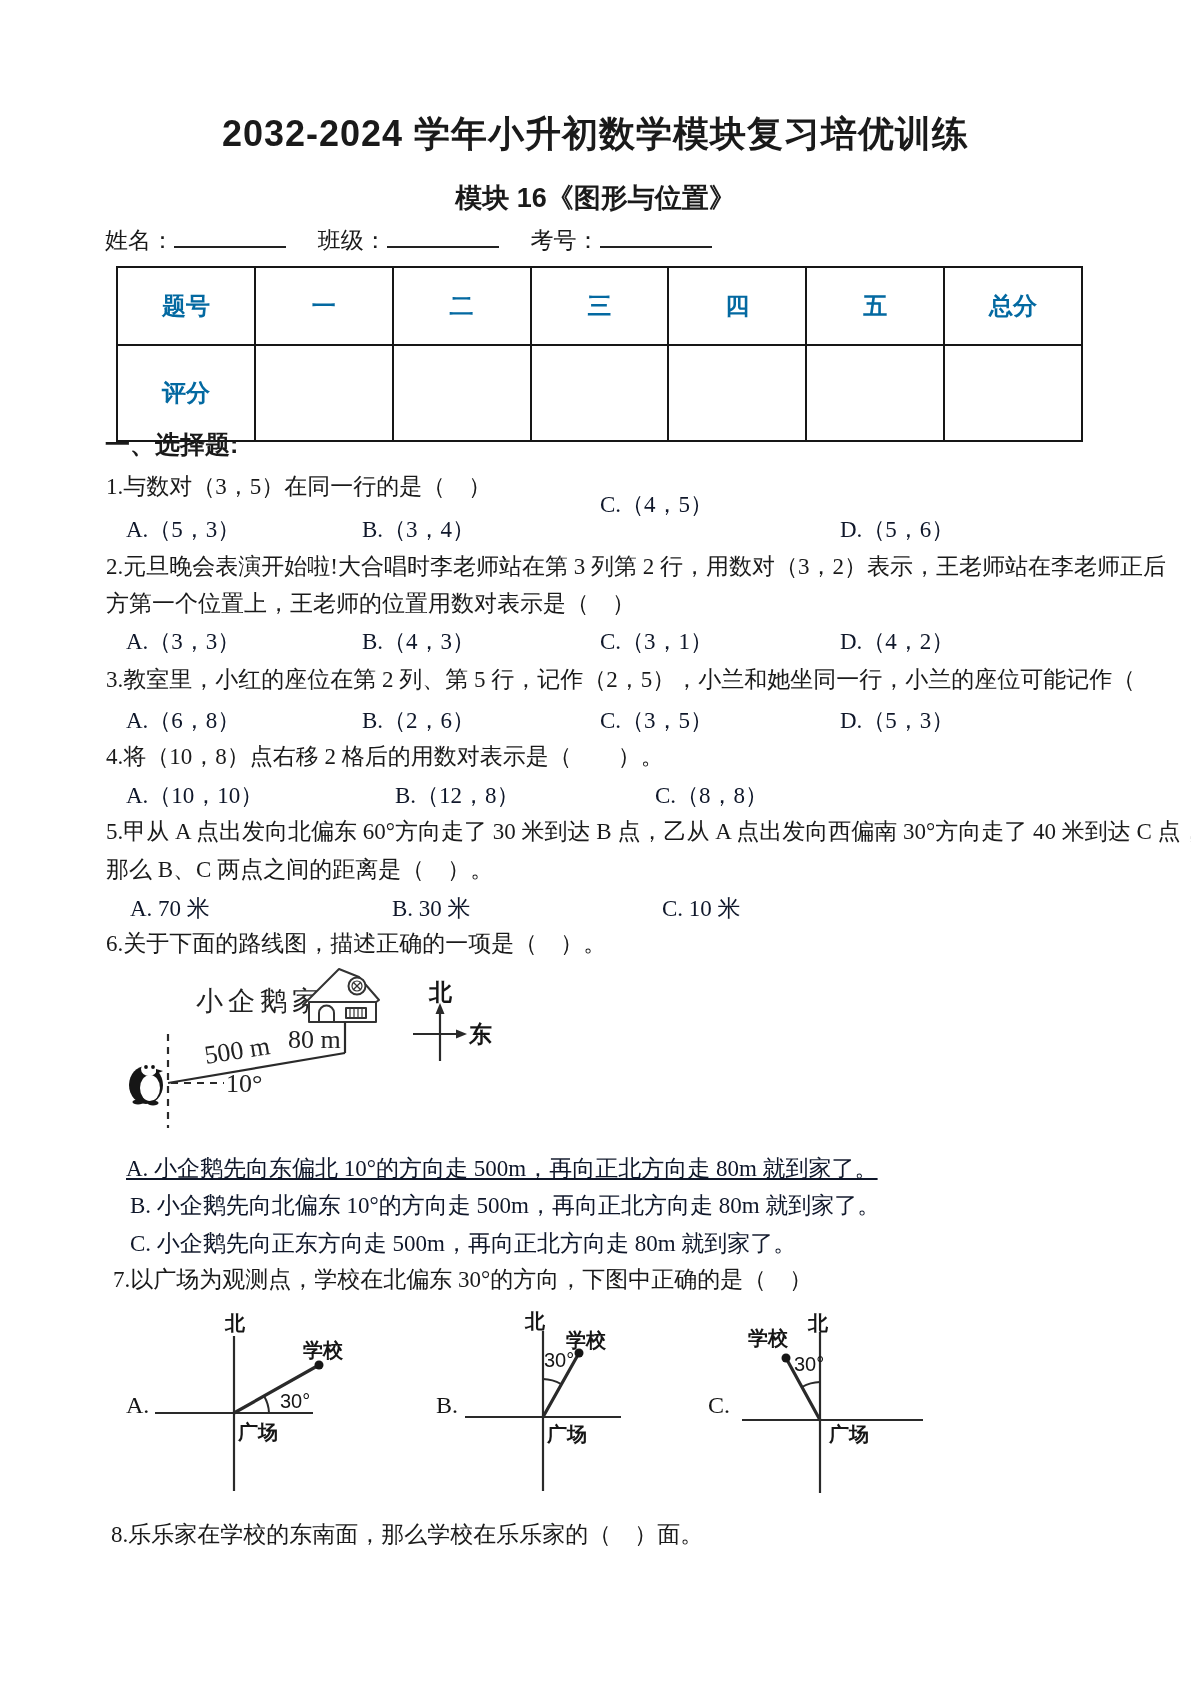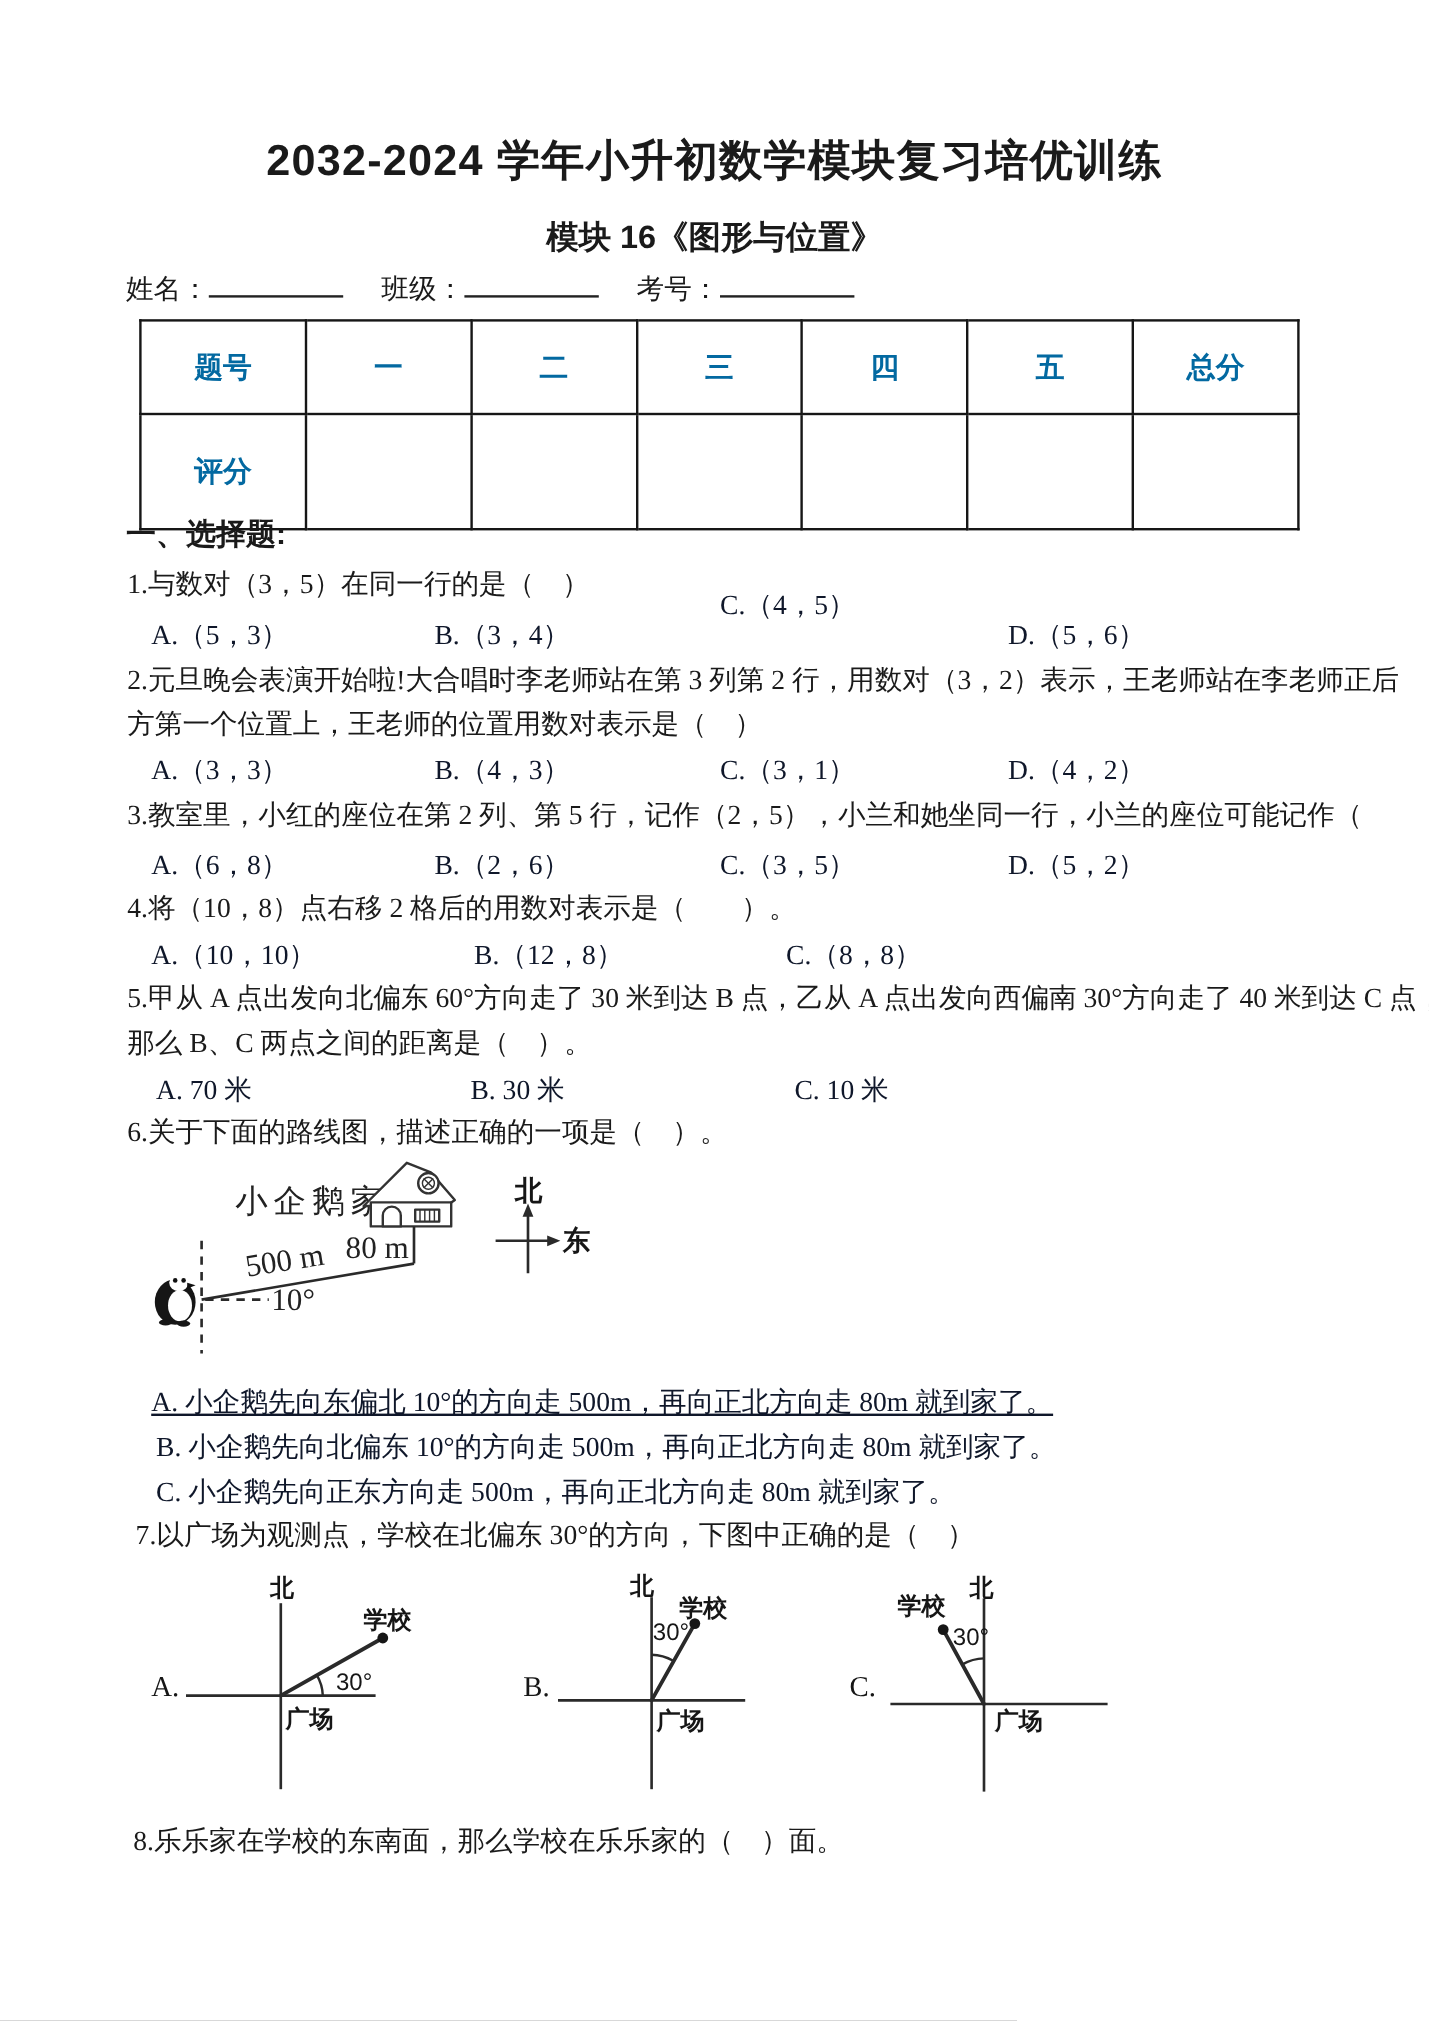--- a/index.html
+++ b/index.html
@@ -96,21 +96,21 @@
   <div class="tline" style="left:106px; top:589px;">方第一个位置上，王老师的位置用数对表示是（　）</div>
   <div class="opt" style="left:126px; top:626px;">A.（3，3）</div>
   <div class="opt" style="left:362px; top:626px;">B.（4，3）</div>
   <div class="opt" style="left:600px; top:626px;">C.（3，1）</div>
   <div class="opt" style="left:840px; top:626px;">D.（4，2）</div>
 
   <div class="tline" style="left:106px; top:665px;">3.教室里，小红的座位在第 2 列、第 5 行，记作（2，5），小兰和她坐同一行，小兰的座位可能记作（　　　）</div>
   <div class="opt" style="left:126px; top:705px;">A.（6，8）</div>
   <div class="opt" style="left:362px; top:705px;">B.（2，6）</div>
   <div class="opt" style="left:600px; top:705px;">C.（3，5）</div>
-  <div class="opt" style="left:840px; top:705px;">D.（5，2）</div>
+  <div class="opt" style="left:840px; top:705px;">D.（5，3）</div>
 
   <div class="tline" style="left:106px; top:742px;">4.将（10，8）点右移 2 格后的用数对表示是（　　）。</div>
   <div class="opt" style="left:126px; top:780px;">A.（10，10）</div>
   <div class="opt" style="left:395px; top:780px;">B.（12，8）</div>
   <div class="opt" style="left:655px; top:780px;">C.（8，8）</div>
 
   <div class="tline" style="left:106px; top:817px;">5.甲从 A 点出发向北偏东 60°方向走了 30 米到达 B 点，乙从 A 点出发向西偏南 30°方向走了 40 米到达 C 点，</div>
   <div class="tline" style="left:106px; top:855px;">那么 B、C 两点之间的距离是（　）。</div>
   <div class="opt" style="left:130px; top:893px;">A. 70 米</div>
   <div class="opt" style="left:392px; top:893px;">B. 30 米</div>

